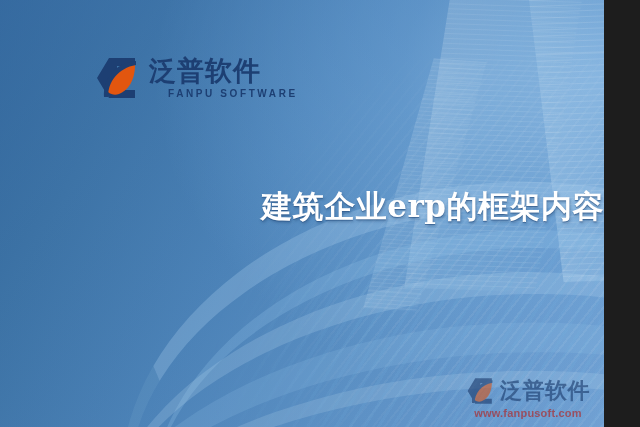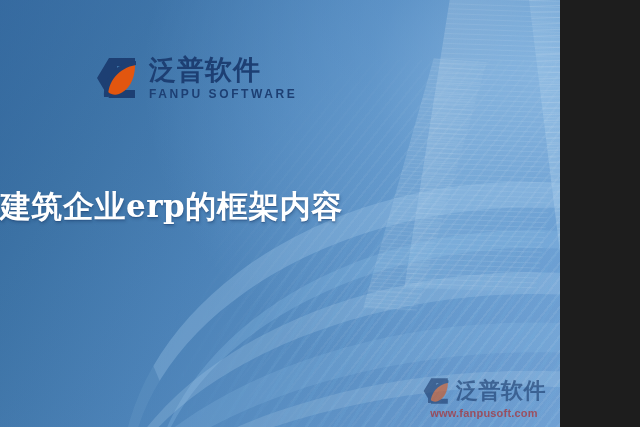--- a/index.html
+++ b/index.html
@@ -2,21 +2,21 @@
 <html><head>
 <meta charset="utf-8">
 <style>
   html, body {
     margin: 0;
     padding: 0;
     background: #1d1d1d;
   }
   #banner {
     position: relative;
-    width: 560px;
+    width: 604px;
     height: 427px;
     overflow: hidden;
     font-family: "Liberation Sans", sans-serif;
     
     background:
       radial-gradient(120% 130% at 100% 18%, rgba(150,193,233,0.95) 0%, rgba(120,172,221,0.55) 28%, rgba(70,128,186,0.0) 62%),
       linear-gradient(118deg, #2a5d90 0%, #386d9f 20%, #4a80b5 44%, #5b8fc3 66%, #6a9ace 88%, #73a2d4 100%);
   }
 
   
@@ -196,34 +196,35 @@
     font-family: "DejaVu Sans", "Liberation Sans", sans-serif;
     font-size: 27px;
     font-weight: 700;
     color: #1d3f73;
     letter-spacing: 1px;
     white-space: nowrap;
   }
   .logo-en {
     margin-top: 5px;
     font-family: "Liberation Sans", sans-serif;
-    font-size: 12px;
+    font-size: 10px;
     font-weight: 600;
     color: #1d3f73;
     letter-spacing: 2.6px;
     white-space: nowrap;
+    margin-left: 19px;
   }
 
   
   .title {
     position: absolute;
     left: 0;
     right: 0;
     top: 186px;
-    text-align: left;
+    text-align: right;
     font-family: "DejaVu Serif", "Liberation Serif", serif;
     font-size: 31px;
     font-weight: 700;
     color: #ffffff;
     letter-spacing: 0.5px;
     white-space: nowrap;
     text-shadow:
       0 1px 0 rgba(40,80,130,0.55),
       1px 2px 3px rgba(25,60,105,0.40);
   }

